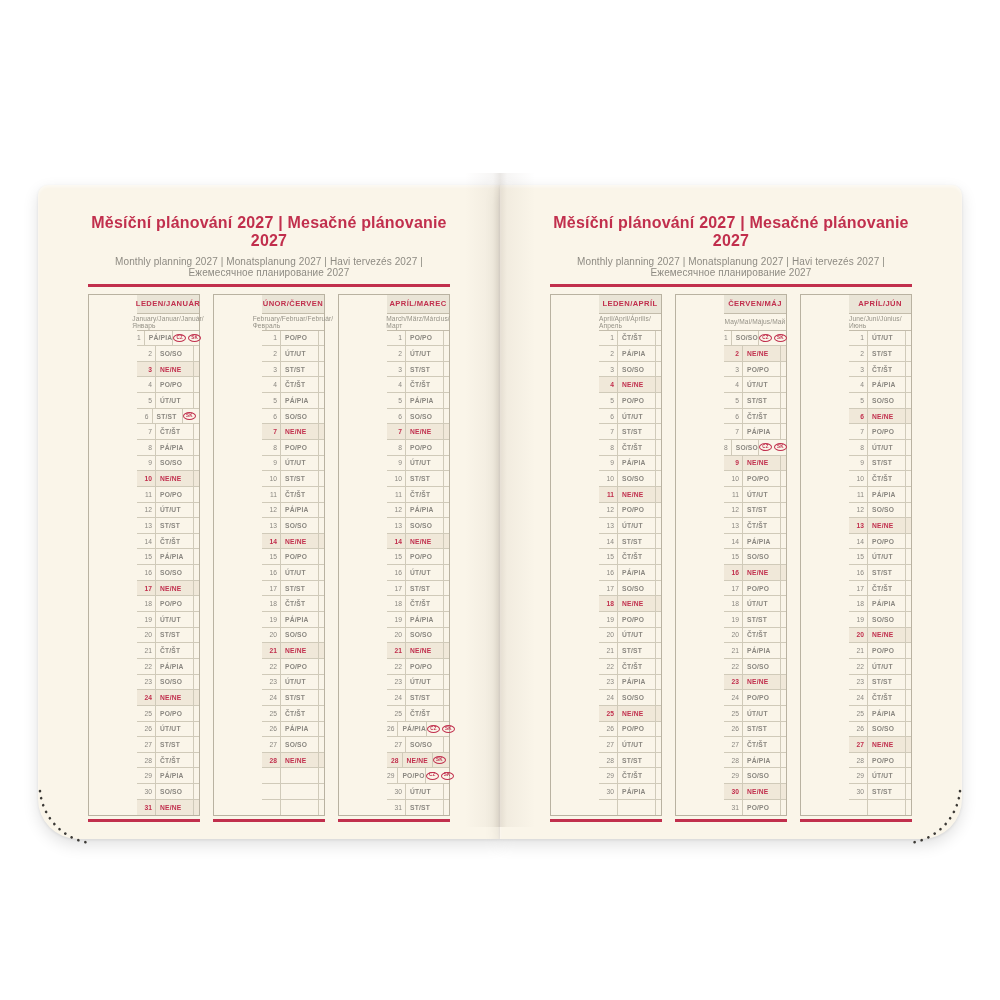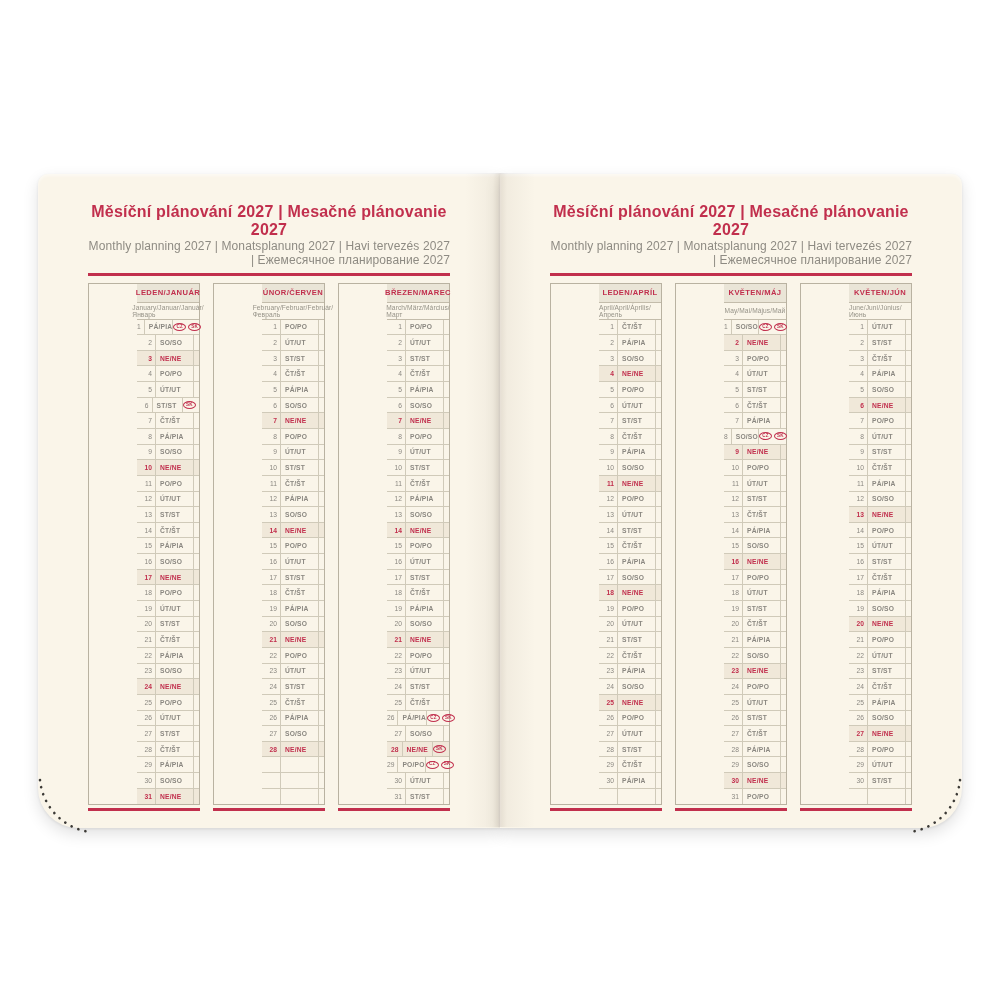--- a/index.html
+++ b/index.html
@@ -1,26 +1,26 @@
 <!DOCTYPE html>
 <html><head>
 <meta charset="utf-8">
 <style>
   html,body{margin:0;padding:0;background:#ffffff;width:1000px;height:1000px;overflow:hidden;
     font-family:"Liberation Sans","DejaVu Sans",sans-serif;}
   .book{position:absolute;left:38px;top:173px;width:924px;height:654px;}
-  .page{position:absolute;top:1px;height:100%;width:462px;background:#faf5e9;
+  .page{position:absolute;top:12px;height:100%;width:462px;background:#faf5e9;
     box-shadow:0 6px 16px rgba(0,0,0,0.12),0 1px 3px rgba(0,0,0,0.08),inset 0 2px 3px rgba(255,255,255,0.5);}
   .page.left{left:0;border-radius:10px 0 0 40px;}
   .page.right{right:0;border-radius:0 10px 40px 0;}
   .gutter{position:absolute;left:50%;top:0;width:70px;height:100%;transform:translateX(-50%);
     background:linear-gradient(to right,rgba(0,0,0,0) 0%,rgba(90,70,50,0.05) 40%,rgba(90,70,50,0.13) 50%,rgba(90,70,50,0.05) 60%,rgba(0,0,0,0) 100%);pointer-events:none;}
   .content{width:362px;margin:0 auto;padding-top:29px;}
   .ptitle{text-align:center;font-size:16px;font-weight:bold;color:#c12f4d;letter-spacing:0.2px;}
-  .psub{text-align:right;font-size:12px;color:#8e8b83;letter-spacing:0.1px;}
+  .psub{text-align:center;font-size:10px;color:#8e8b83;margin-top:6px;letter-spacing:0.1px;}
   .prule{height:2.5px;background:#c12f4d;margin-top:6px;}
   .tables{display:flex;gap:13px;margin-top:7px;}
   .month{width:112px;}
   .tablebox{border:1px solid #b9b2a1;padding-left:48px;}
   .month-head{height:18px;background:#eae5d7;border-bottom:1px solid #c3bcab;display:flex;align-items:center;justify-content:center;
     color:#c12f4d;font-size:7.6px;font-weight:bold;letter-spacing:0.4px;}
   .month-sub{height:16px;border-bottom:1px solid #c3bcab;display:flex;align-items:center;justify-content:center;
     color:#959287;font-size:6.6px;letter-spacing:0.1px;}
   .row{height:15.65px;box-sizing:border-box;border-bottom:1px solid #d0cab9;display:flex;align-items:stretch;
     font-size:6.7px;color:#8a8780;}
@@ -378,21 +378,21 @@
                   <div class="c-num"></div>
                   <div class="c-day"></div>
                   <div class="c-note"></div>
                 </div>
               </div>
           </div>
           <div class="month-rule"></div>
         </div>
         <div class="month">
           <div class="tablebox">
-            <div class="month-head">BŘEZEN/MAREC</div>
+            <div class="month-head">APRÍL/MAREC</div>
             <div class="month-sub">March/März/Március/Март</div>
             <div class="rows">
                 <div class="row">
                   <div class="c-num">1</div>
                   <div class="c-day">PO/PO</div>
                   <div class="c-note"></div>
                 </div>
                 <div class="row">
                   <div class="c-num">2</div>
                   <div class="c-day">ÚT/UT</div>
@@ -727,21 +727,21 @@
                   <div class="c-num"></div>
                   <div class="c-day"></div>
                   <div class="c-note"></div>
                 </div>
               </div>
           </div>
           <div class="month-rule"></div>
         </div>
         <div class="month">
           <div class="tablebox">
-            <div class="month-head">KVĚTEN/MÁJ</div>
+            <div class="month-head">ČERVEN/MÁJ</div>
             <div class="month-sub">May/Mai/Május/Май</div>
             <div class="rows">
                 <div class="row">
                   <div class="c-num">1</div>
                   <div class="c-day">SO/SO</div>
                   <div class="c-note">
                     <div class="badge">CZ</div>
                     <div class="badge">SK</div>
                   </div>
                 </div>
@@ -897,21 +897,21 @@
                   <div class="c-num">31</div>
                   <div class="c-day">PO/PO</div>
                   <div class="c-note"></div>
                 </div>
               </div>
           </div>
           <div class="month-rule"></div>
         </div>
         <div class="month">
           <div class="tablebox">
-            <div class="month-head">KVĚTEN/JÚN</div>
+            <div class="month-head">APRÍL/JÚN</div>
             <div class="month-sub">June/Juni/Június/Июнь</div>
             <div class="rows">
                 <div class="row">
                   <div class="c-num">1</div>
                   <div class="c-day">ÚT/UT</div>
                   <div class="c-note"></div>
                 </div>
                 <div class="row">
                   <div class="c-num">2</div>
                   <div class="c-day">ST/ST</div>

